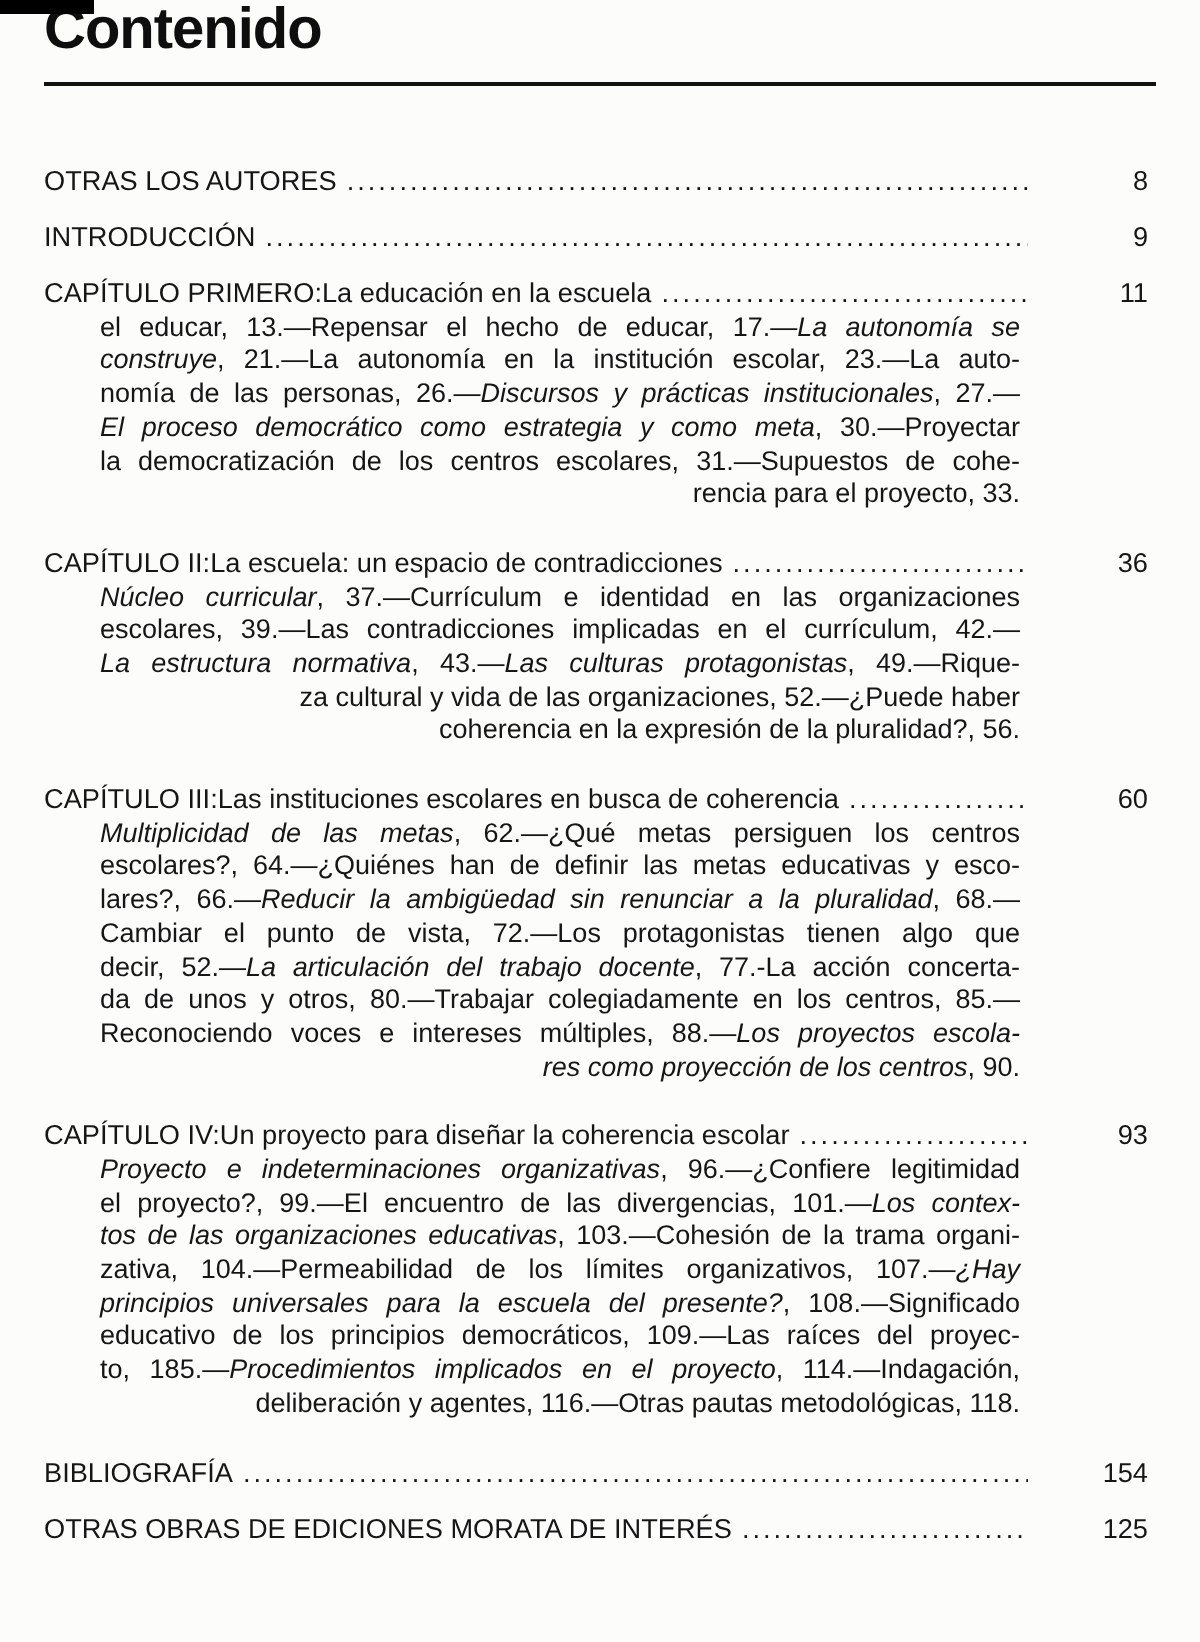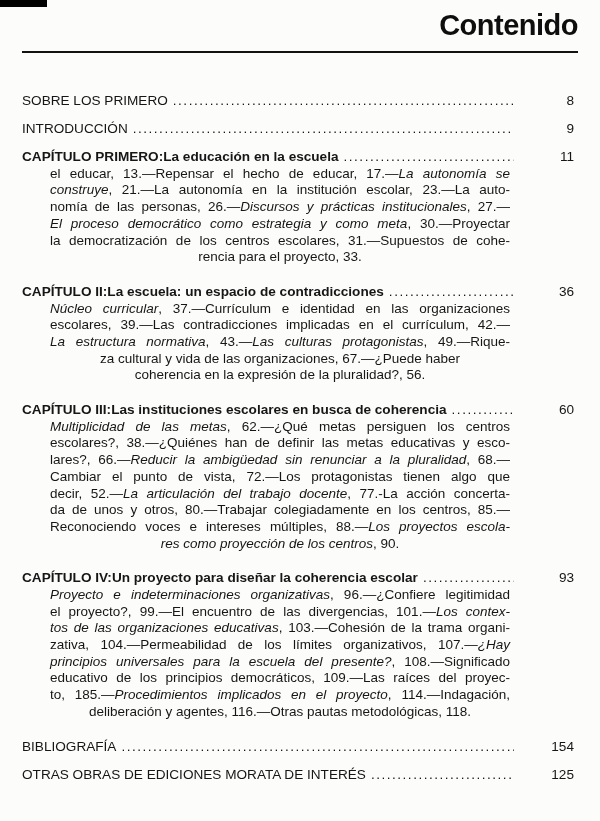--- a/index.html
+++ b/index.html
@@ -9,68 +9,68 @@
     color: #161616;
     font-family: "Liberation Sans", sans-serif;
     position: relative;
     overflow: hidden;
   }
   .scan-bar {
     position: absolute; top: 0; left: 0;
     width: 47px; height: 7px; background: #000;
   }
   .page { padding: 0 22px; }
-  .header { padding-top: 10px; text-align: right; }
+  .header { }
   .title {
     font-size: 29px; font-weight: bold;
     letter-spacing: -0.5px; line-height: 30px;
     color: #0e0e0e;
   }
   .rule { margin-top: 11px; border-top: 2px solid #121212; }
   .toc { margin-top: 40px; }
   .entry { margin-bottom: 11.5px; }
   .entry.chapter { margin-bottom: 18px; }
   .row {
     display: flex; align-items: baseline;
     font-size: 13.6px; line-height: 16.6px;
     white-space: nowrap;
   }
-  .row .prefix { font-weight: bold; }
-  .row .btitle { font-weight: bold; }
+  .row .prefix { font-weight: normal; }
+  .row .btitle { font-weight: normal; }
   .dots {
     flex: 1 1 auto; overflow: hidden; white-space: nowrap;
     margin: 0 30px 0 5px; letter-spacing: 1.5px;
     min-width: 10px;
   }
   .pagenum {
     flex: 0 0 30px; width: 30px; text-align: right;
     padding-right: 4px;
   }
   .para {
     margin-left: 28px; width: 460px;
     font-size: 13.5px; line-height: 16.7px;
   }
-  .pline { text-align: center; }
+  .pline { text-align: right; }
   .pline.just { text-align: justify; text-align-last: justify; }
   .pline i { font-style: italic; }
 </style>
 </head>
 <body>
 
 <div class="scan-bar"></div>
 
 <div class="page">
   <div class="header">
     <div class="title">Contenido</div>
   </div>
   <div class="rule"></div>
   <div class="toc">
       <div class="entry simple">
         <div class="row">
-          <span class="label">SOBRE LOS PRIMERO</span>
+          <span class="label">OTRAS LOS AUTORES</span>
           <span class="dots">............................................................................................................................................</span>
           <span class="pagenum">8</span>
         </div>
       </div>
       <div class="entry simple">
         <div class="row">
           <span class="label">INTRODUCCIÓN</span>
           <span class="dots">............................................................................................................................................</span>
           <span class="pagenum">9</span>
         </div>
@@ -95,34 +95,34 @@
         <div class="row">
           <span class="prefix">CAPÍTULO II: </span>
           <span class="btitle">La escuela: un espacio de contradicciones</span>
           <span class="dots">............................................................................................................................................</span>
           <span class="pagenum">36</span>
         </div>
         <div class="para">
           <div class="pline just"><i>Núcleo curricular</i><span>, 37.—Currículum e identidad en las organizaciones</span></div>
           <div class="pline just"><span>escolares, 39.—Las contradicciones implicadas en el currículum, 42.—</span></div>
           <div class="pline just"><i>La estructura normativa</i><span>, 43.—</span><i>Las culturas protagonistas</i><span>, 49.—Rique-</span></div>
-          <div class="pline"><span>za cultural y vida de las organizaciones, 67.—¿Puede haber</span></div>
+          <div class="pline"><span>za cultural y vida de las organizaciones, 52.—¿Puede haber</span></div>
           <div class="pline"><span>coherencia en la expresión de la pluralidad?, 56.</span></div>
         </div>
       </div>
       <div class="entry chapter">
         <div class="row">
           <span class="prefix">CAPÍTULO III: </span>
           <span class="btitle">Las instituciones escolares en busca de coherencia</span>
           <span class="dots">............................................................................................................................................</span>
           <span class="pagenum">60</span>
         </div>
         <div class="para">
           <div class="pline just"><i>Multiplicidad de las metas</i><span>, 62.—¿Qué metas persiguen los centros</span></div>
-          <div class="pline just"><span>escolares?, 38.—¿Quiénes han de definir las metas educativas y esco-</span></div>
+          <div class="pline just"><span>escolares?, 64.—¿Quiénes han de definir las metas educativas y esco-</span></div>
           <div class="pline just"><span>lares?, 66.—</span><i>Reducir la ambigüedad sin renunciar a la pluralidad</i><span>, 68.—</span></div>
           <div class="pline just"><span>Cambiar el punto de vista, 72.—Los protagonistas tienen algo que</span></div>
           <div class="pline just"><span>decir, 52.—</span><i>La articulación del trabajo docente</i><span>, 77.-La acción concerta-</span></div>
           <div class="pline just"><span>da de unos y otros, 80.—Trabajar colegiadamente en los centros, 85.—</span></div>
           <div class="pline just"><span>Reconociendo voces e intereses múltiples, 88.—</span><i>Los proyectos escola-</i></div>
           <div class="pline"><i>res como proyección de los centros</i><span>, 90.</span></div>
         </div>
       </div>
       <div class="entry chapter">
         <div class="row">

